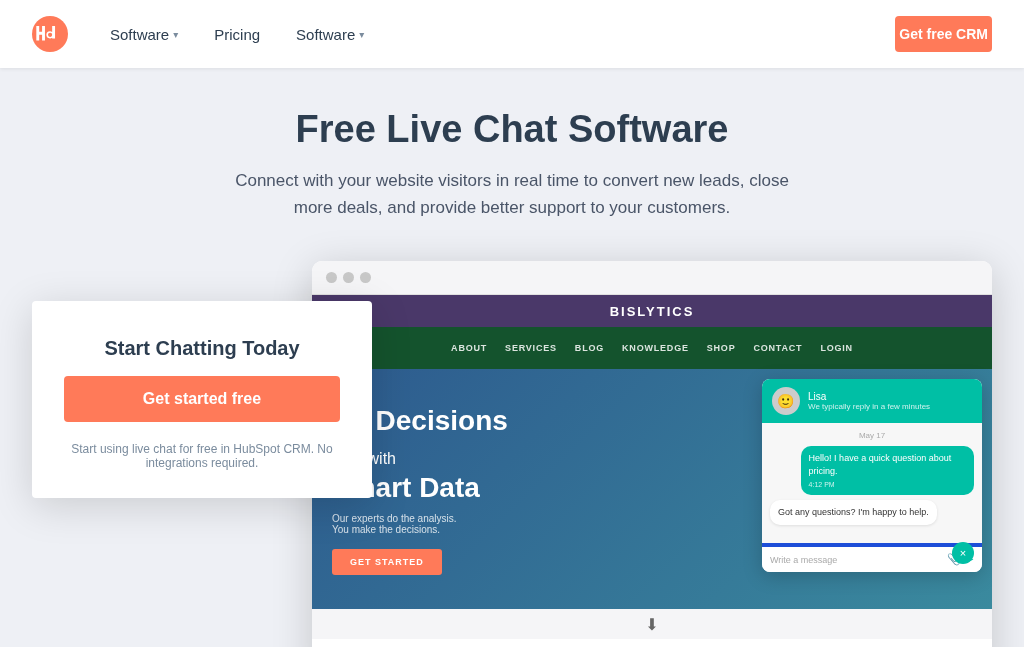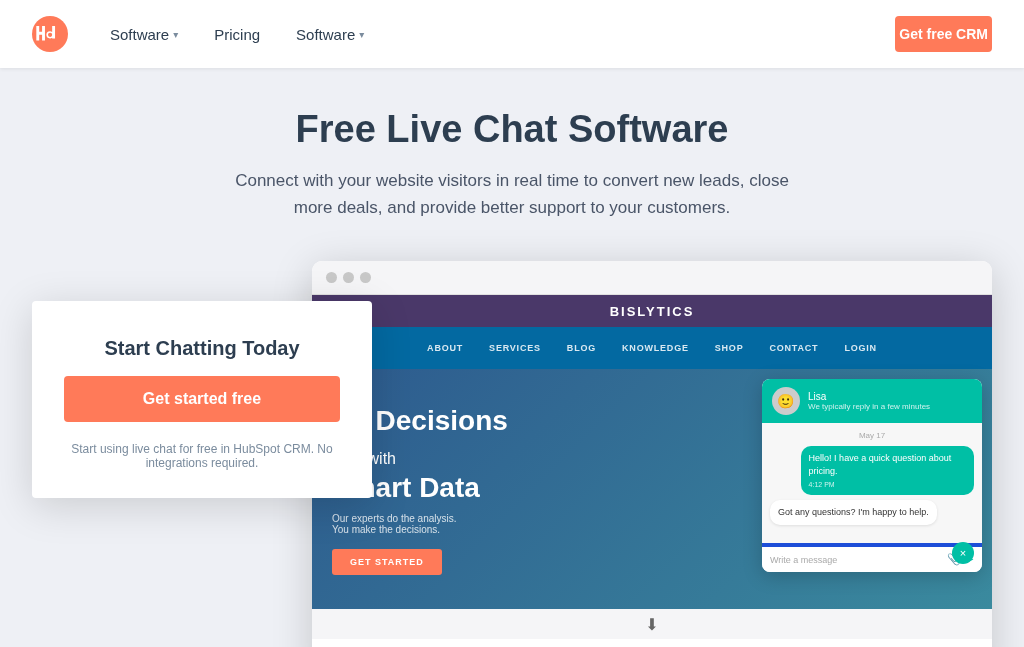--- a/index.html
+++ b/index.html
@@ -119,26 +119,26 @@
     }
     .browser-content {
       width: 100%;
       height: calc(100% - 34px);
       overflow: hidden;
       position: relative;
     }
 
     
     .site-header {
-      background: #0369a1;
+      background: #14532d;
       height: 42px;
       display: flex;
       align-items: center;
       justify-content: center;
-      gap: 26px;
+      gap: 18px;
     }
     .site-nav-item {
       color: rgba(255,255,255,0.85);
       font-size: 9px;
       font-weight: 600;
       letter-spacing: 0.8px;
       text-transform: uppercase;
     }
 
     

